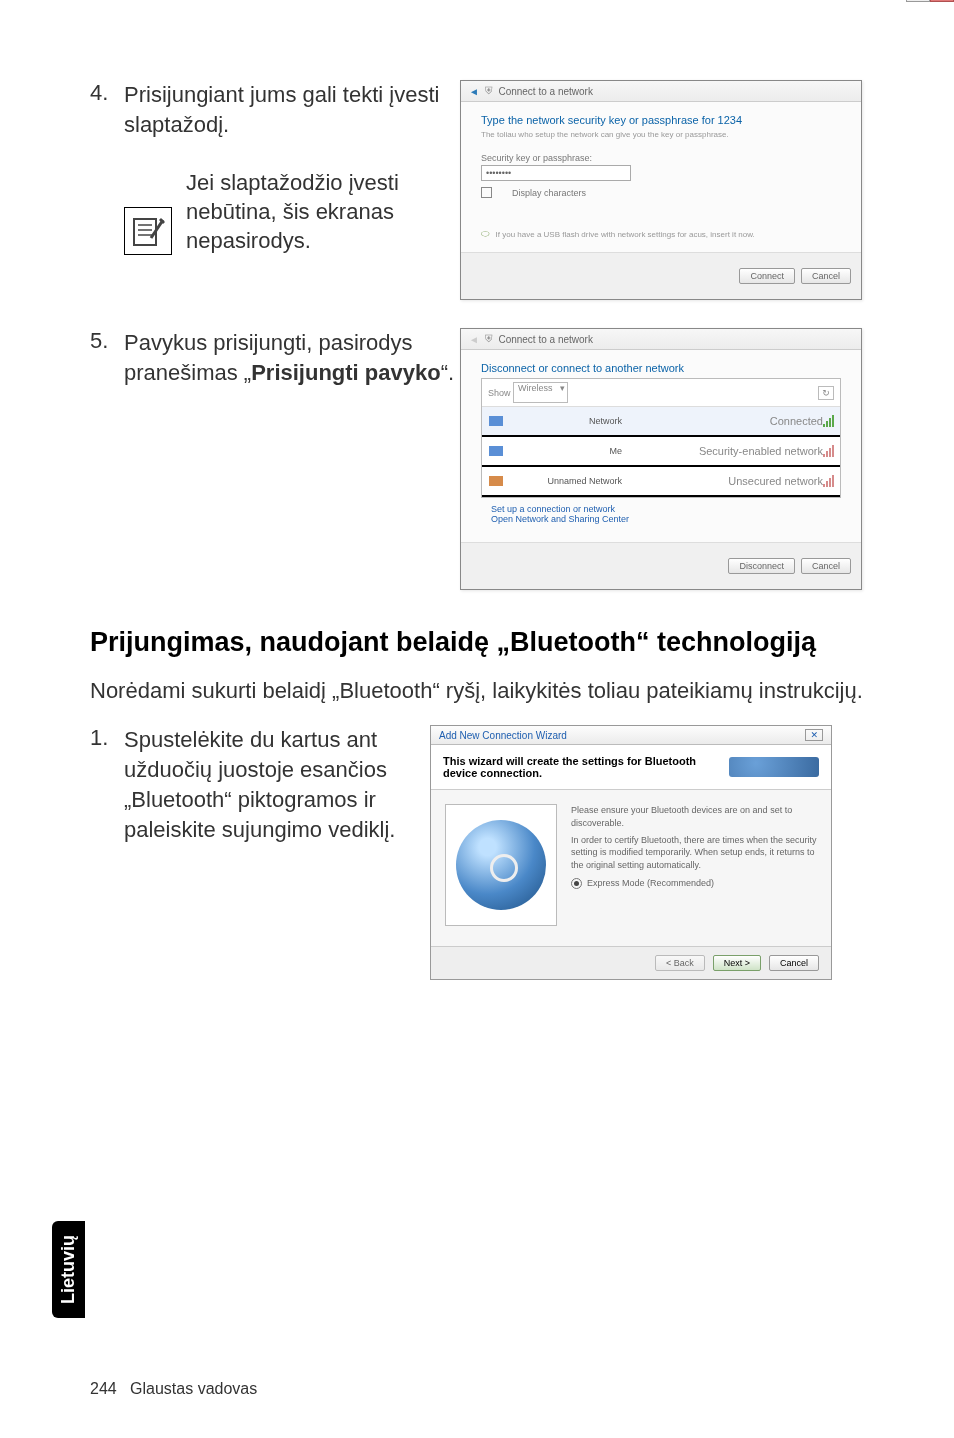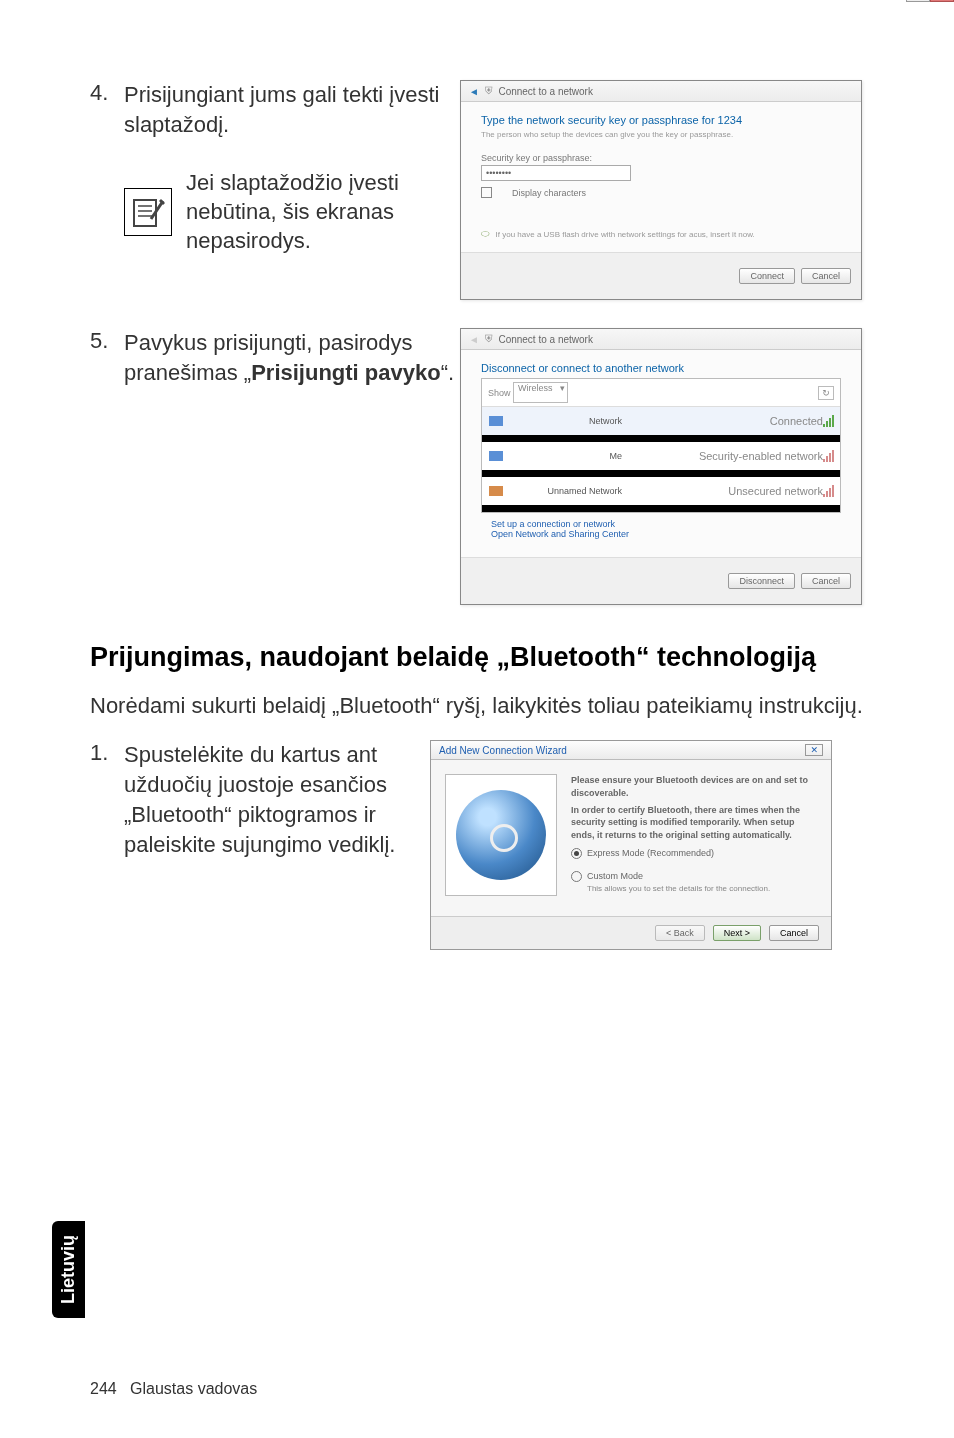--- a/index.html
+++ b/index.html
@@ -40,21 +40,21 @@
   }
   .col-left {
     width: 370px;
     flex-shrink: 0;
   }
   .col-right {
     flex: 1;
   }
   .note-box {
     display: flex;
-    align-items: center;
+    align-items: flex-end;
     margin-top: 2px;
     padding-left: 34px;
   }
   .note-icon {
     width: 46px;
     height: 46px;
     border: 1px solid #000;
     display: flex;
     align-items: center;
     justify-content: center;
@@ -140,21 +140,21 @@
     align-items: center;
     padding: 3px 6px;
     border-bottom: 1px solid #ddd;
     font-size: 9px;
     color: #888;
   }
   .net-row {
     display: flex;
     align-items: center;
     padding: 8px 6px;
-    border-bottom: 7px solid #000000;
+    border-bottom: 2px solid #000000;
   }
   .net-icon { width:16px; height:12px; margin-right:8px; }
   .net-name { flex: 0 0 110px; font-size:9px; color:#555;}
   .net-status { flex:1; font-size:11px; color:#888;}
   .signal { display:flex; gap:1px; align-items:flex-end; height:12px;}
   .signal span { width:2px; background:#5aa84a;}
   .sig1{height:3px;} .sig2{height:6px;} .sig3{height:9px;} .sig4{height:12px;}
   .signal.weak span { background:#d68b8b;}
   .link-row { padding:6px 10px; font-size:9px; color:#1f5fb0;}
   h2.section {
@@ -222,21 +222,21 @@
   }
   .bt-orb::after{
     content:"";
     position:absolute;
     width:22px; height:22px;
     border:3px solid #eee;
     border-radius:50%;
     left:34px; top:34px;
   }
   .bt-text { font-size:9px; color:#666; line-height:1.4; flex:1;}
-  .bt-text .tline { margin-bottom:4px;font-weight:bold;}
+  .bt-text .tline { margin-bottom:4px;}
   .bt-radio { display:flex; gap:5px; align-items:flex-start; margin-top:6px;}
   .bt-radio .r { width:9px; height:9px; border:1px solid #777; border-radius:50%; margin-top:1px; flex-shrink:0;}
   .bt-radio .r.sel::after{content:"";display:block;width:5px;height:5px;background:#444;border-radius:50%;margin:2px;}
   .bt-footer {
     border-top:1px solid #ccc;
     padding:8px 12px;
     display:flex;
     justify-content:flex-end;
     gap:8px;
     background:#eee;
@@ -293,21 +293,21 @@
           <div class="winbtn">—</div>
           <div class="winbtn red">✕</div>
         </div>
         <div class="dialog-title">
           <span style="color:#2a7ab8;">◄</span>
           <span style="color:#888;">⛨</span>
           <span>Connect to a network</span>
         </div>
         <div class="dialog-body">
           <div class="blue-text">Type the network security key or passphrase for 1234</div>
-          <div class="gray-small">The person who setup the devices can give you the key or passphrase.</div>
+          <div class="gray-small">The toliau who setup the network can give you the key or passphrase.</div>
           <div style="font-size:9px;color:#777;margin-bottom:2px;">Security key or passphrase:</div>
           <div class="input-box">••••••••</div>
           <div class="checkbox-row">
             <div class="small-check"></div>
             <span>Display characters</span>
           </div>
           <div style="height:30px;"></div>
           <div style="display:flex;gap:6px;align-items:center;">
             <span style="color:#8aa96a;">⬭</span>
             <span style="font-size:8px;color:#999;">If you have a USB flash drive with network settings for acus, insert it now.</span>
@@ -414,38 +414,35 @@
         <div class="step-num">1.</div>
         <div class="step-text">Spustelėkite du kartus ant užduočių juostoje esančios „Bluetooth“ piktogramos ir paleiskite sujungimo vediklį.</div>
       </div>
     </div>
     <div class="col-right">
       <div class="bt-dialog">
         <div class="bt-title">
           <span>Add New Connection Wizard</span>
           <span style="border:1px solid #999;padding:0 4px;font-size:9px;">✕</span>
         </div>
+        <div class="bt-banner">
+          <span class="blb">This wizard will create the settings for Bluetooth device connection.</span>
+          <span class="bnorb"></span>
+        </div>
         <div class="bt-body">
           <div class="bt-orb-box">
             <div class="bt-orb"></div>
           </div>
           <div class="bt-text">
             <div class="tline">Please ensure your Bluetooth devices are on and set to discoverable.</div>
             <div class="tline">In order to certify Bluetooth, there are times when the security setting is modified temporarily. When setup ends, it returns to the original setting automatically.</div>
             <div class="bt-radio">
               <div class="r sel"></div>
               <div>Express Mode (Recommended)</div>
             </div>
-            <div class="bt-radio" style="margin-top:10px;">
-              <div class="r"></div>
-              <div>
-                <div>Custom Mode</div>
-                <div style="font-size:8px;color:#888;">This allows you to set the details for the connection.</div>
-              </div>
-            </div>
           </div>
         </div>
         <div class="bt-footer">
           <div class="dlg-btn" style="opacity:0.6;">&lt; Back</div>
           <div class="dlg-btn" style="background:linear-gradient(#fff,#cfe3c7);border-color:#7aa06a;">Next &gt;</div>
           <div class="dlg-btn">Cancel</div>
         </div>
       </div>
     </div>
   </div>

